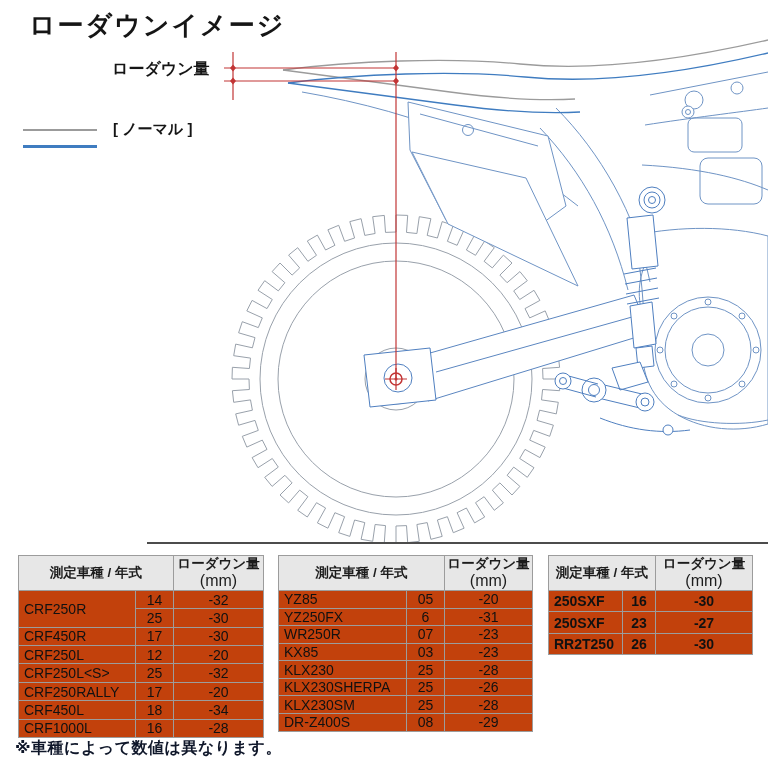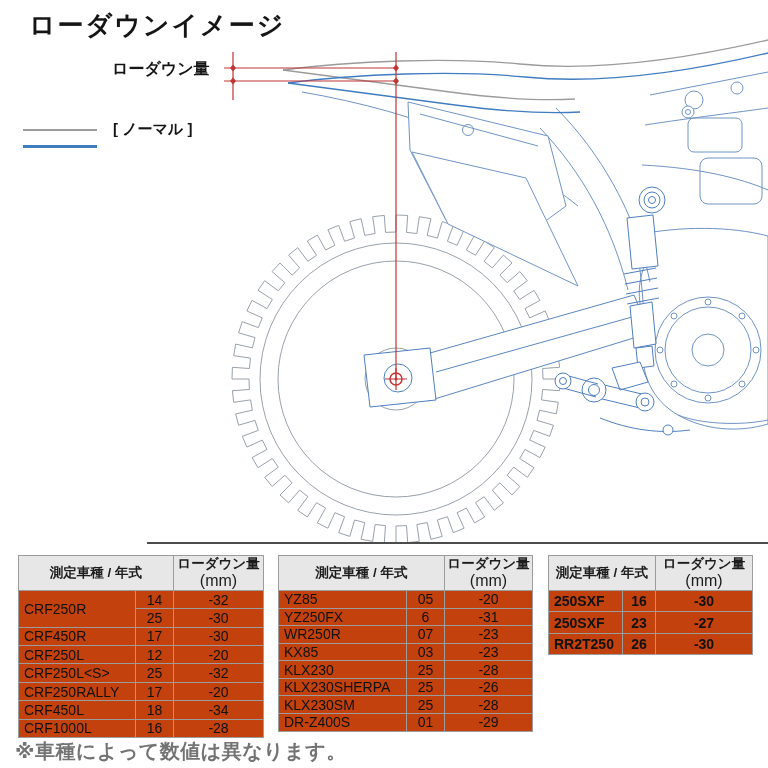--- a/index.html
+++ b/index.html
@@ -35,22 +35,22 @@
   .spec-table td{font-size:14px;color:#111;padding:0 5px;}
   .spec-table td.model{text-align:left;}
   .spec-table td.year,.spec-table td.value{text-align:center;padding:0 2px;margin-top:36px;}
   #table-1{left:18px;top:555px;}
   #table-2{left:278px;top:555px;}
   #table-3{left:548px;top:555px;}
   #table-1 td{height:17.4px;}
   #table-2 td{height:16.6px;}
   #table-3 td{height:20.5px;font-weight:bold;}
   #footnote{
-    position:absolute;left:15px;top:738px;font-size:20px;font-weight:bold;
-    letter-spacing:0.5px;color:#737373;
+    position:absolute;left:15px;top:738px;font-size:16px;font-weight:bold;
+    letter-spacing:0.5px;color:#0f172a;
   }
 </style>
 </head>
 <body>
 
 <svg id="bike-art" width="768" height="768" viewBox="0 0 768 768" aria-hidden="true">
 
   <g stroke="#99a1ab" fill="none" stroke-width="1">
     <path id="tire-knobs" d="M543.0,379.0 L560.0,379.0 L559.6,390.7 L542.6,389.5 L541.5,399.9 L558.3,402.3 L556.3,413.9 L539.6,410.2 L537.0,420.4 L553.4,425.2 L549.7,436.3 L533.7,430.4 L529.7,440.1 L545.2,447.1 L539.9,457.6 L525.0,449.4 L519.7,458.5 L534.0,467.7 L527.3,477.3 L513.7,467.1 L507.1,475.3 L519.9,486.4 L512.0,495.0 L499.9,482.9 L492.3,490.1 L503.4,502.9 L494.3,510.3 L484.1,496.7 L475.5,502.7 L484.7,517.0 L474.6,522.9 L466.4,508.0 L457.1,512.7 L464.1,528.2 L453.3,532.7 L447.4,516.7 L437.4,520.0 L442.2,536.4 L430.9,539.3 L427.2,522.6 L416.9,524.5 L419.3,541.3 L407.7,542.6 L406.5,525.6 L396.0,526.0 L396.0,543.0 L384.3,542.6 L385.5,525.6 L375.1,524.5 L372.7,541.3 L361.1,539.3 L364.8,522.6 L354.6,520.0 L349.8,536.4 L338.7,532.7 L344.6,516.7 L334.9,512.7 L327.9,528.2 L317.4,522.9 L325.6,508.0 L316.5,502.7 L307.3,517.0 L297.7,510.3 L307.9,496.7 L299.7,490.1 L288.6,502.9 L280.0,495.0 L292.1,482.9 L284.9,475.3 L272.1,486.4 L264.7,477.3 L278.3,467.1 L272.3,458.5 L258.0,467.7 L252.1,457.6 L267.0,449.4 L262.3,440.1 L246.8,447.1 L242.3,436.3 L258.3,430.4 L255.0,420.4 L238.6,425.2 L235.7,413.9 L252.4,410.2 L250.5,399.9 L233.7,402.3 L232.4,390.7 L249.4,389.5 L249.0,379.0 L232.0,379.0 L232.4,367.3 L249.4,368.5 L250.5,358.1 L233.7,355.7 L235.7,344.1 L252.4,347.8 L255.0,337.6 L238.6,332.8 L242.3,321.7 L258.3,327.6 L262.3,317.9 L246.8,310.9 L252.1,300.4 L267.0,308.6 L272.3,299.5 L258.0,290.3 L264.7,280.7 L278.3,290.9 L284.9,282.7 L272.1,271.6 L280.0,263.0 L292.1,275.1 L299.7,267.9 L288.6,255.1 L297.7,247.7 L307.9,261.3 L316.5,255.3 L307.3,241.0 L317.4,235.1 L325.6,250.0 L334.9,245.3 L327.9,229.8 L338.7,225.3 L344.6,241.3 L354.6,238.0 L349.8,221.6 L361.1,218.7 L364.8,235.4 L375.1,233.5 L372.7,216.7 L384.3,215.4 L385.5,232.4 L396.0,232.0 L396.0,215.0 L407.7,215.4 L406.5,232.4 L416.9,233.5 L419.3,216.7 L430.9,218.7 L427.2,235.4 L437.4,238.0 L442.2,221.6 L453.3,225.3 L447.4,241.3 L457.1,245.3 L464.1,229.8 L474.6,235.1 L466.4,250.0 L475.5,255.3 L484.7,241.0 L494.3,247.7 L484.1,261.3 L492.3,267.9 L503.4,255.1 L512.0,263.0 L499.9,275.1 L507.1,282.7 L519.9,271.6 L527.3,280.7 L513.7,290.9 L519.7,299.5 L534.0,290.3 L539.9,300.4 L525.0,308.6 L529.7,317.9 L545.2,310.9 L549.7,321.7 L533.7,327.6 L537.0,337.6 L553.4,332.8 L556.3,344.1 L539.6,347.8 L541.5,358.1 L558.3,355.7 L559.6,367.3 L542.6,368.5 Z"></path>
     <circle cx="396" cy="379" r="136"></circle>
@@ -278,21 +278,21 @@
         <td class="year">25</td>
         <td class="value">-26</td>
       </tr>
       <tr>
         <td class="model">KLX230SM</td>
         <td class="year">25</td>
         <td class="value">-28</td>
       </tr>
       <tr>
         <td class="model">DR-Z400S</td>
-        <td class="year">01</td>
+        <td class="year">08</td>
         <td class="value">-29</td>
       </tr>
     </tbody>
 </table>
 
 <table class="spec-table" id="table-3">
   <colgroup>
       <col style="width:74px">
       <col style="width:33px">
       <col style="width:97px">

